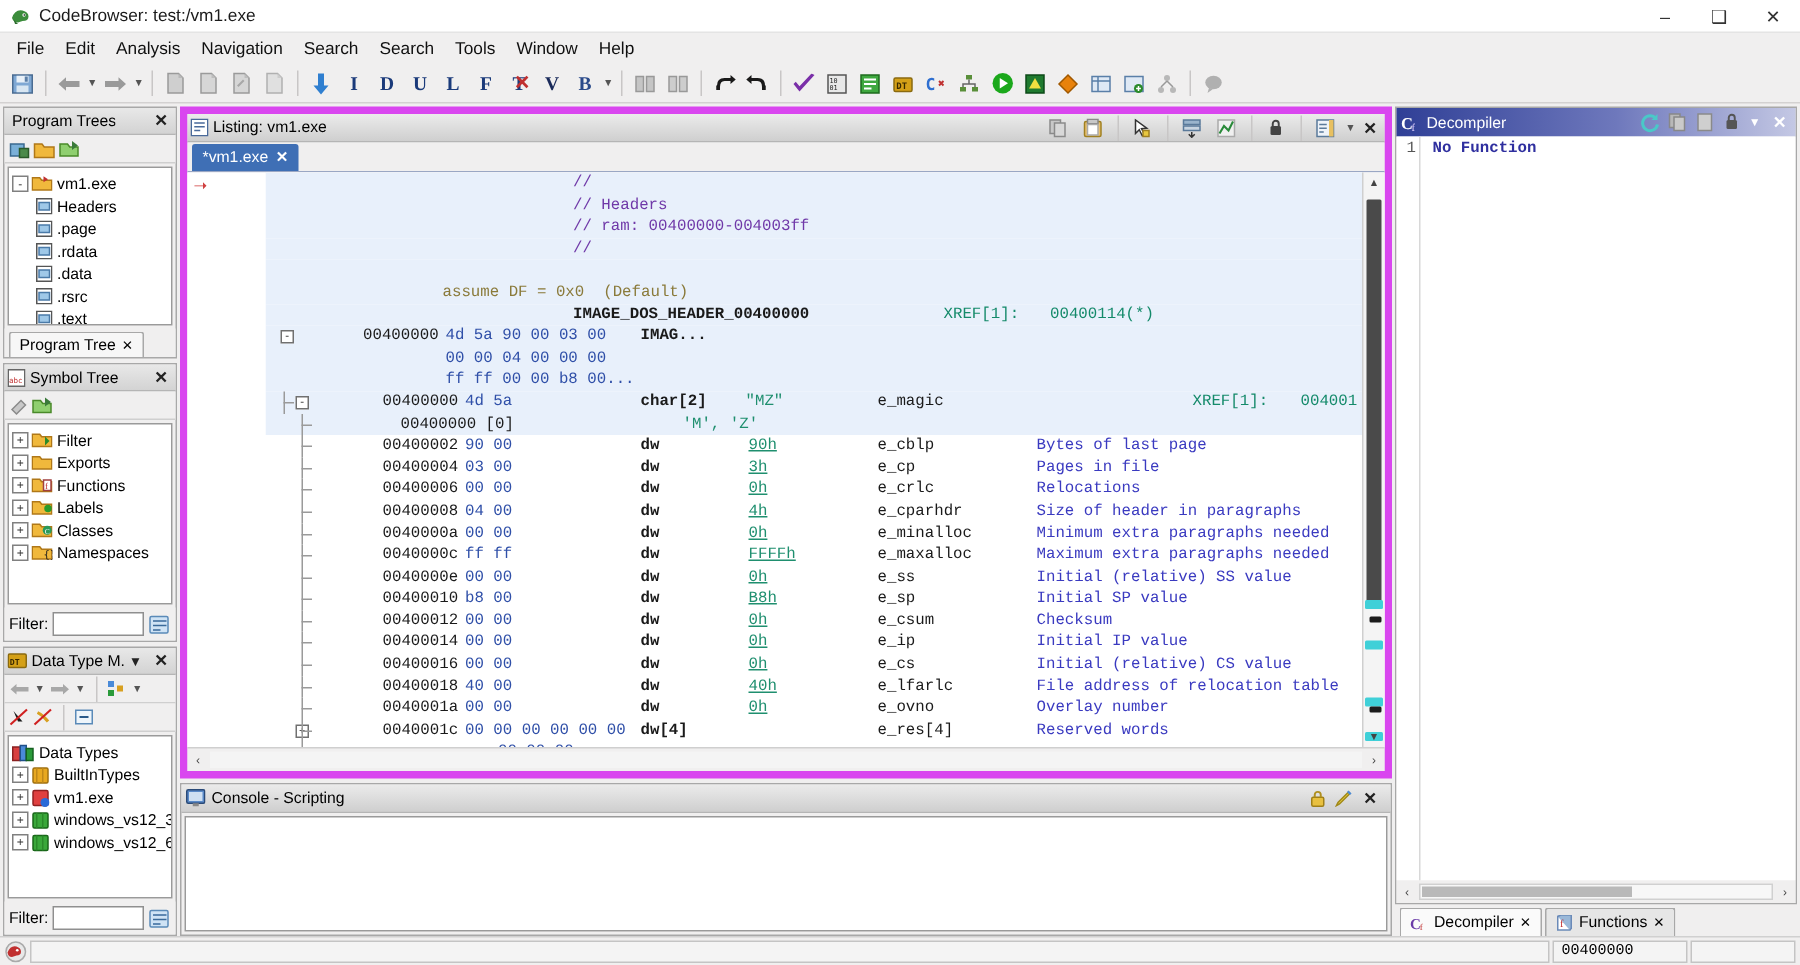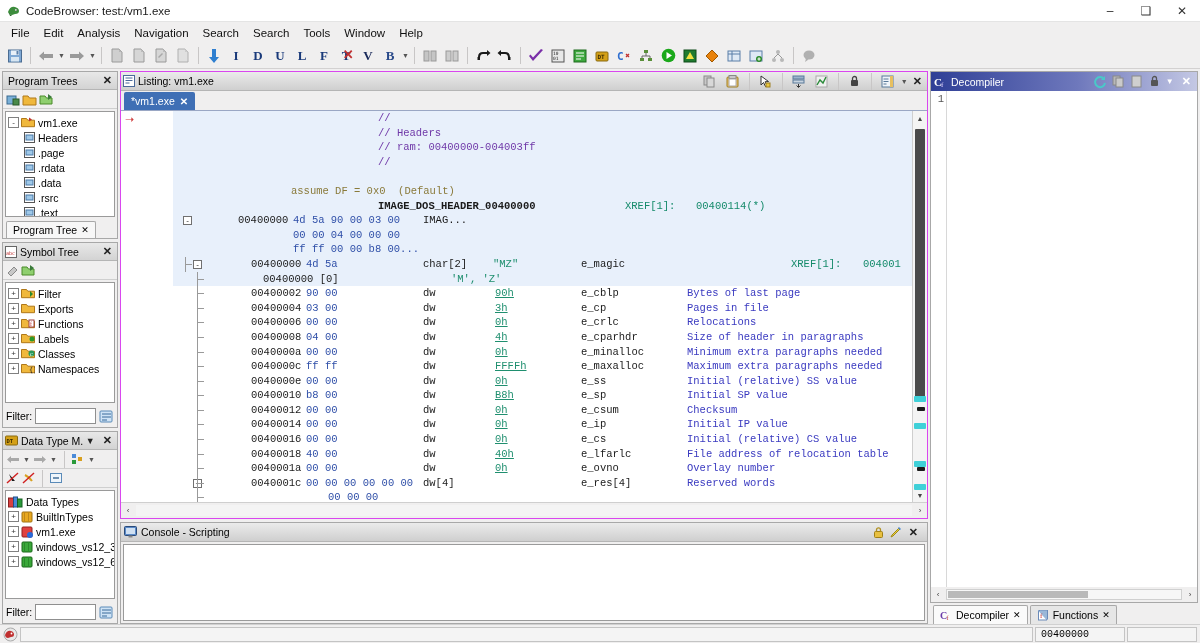--- a/index.html
+++ b/index.html
@@ -79,21 +79,21 @@
   }
   .ptab.sel { background:#f7f7f7; }
 
   .filterbar { height:22px; flex:0 0 22px; display:flex; align-items:center; gap:3px; padding:0 3px; background:#f0efef; }
   .filterbar label { font-size:10.5px; }
   .finput { flex:1 1 auto; height:16px; border:1px solid #8f8f8f; background:#fff; }
 
   
   .centercol { flex: 1 1 auto; display:flex; flex-direction:column; gap:3px; min-width:0; }
   .listing-panel { flex: 1 1 auto; display:flex; flex-direction:column; min-height:0;
-                   border:1px solid #d946ef; background:#f0efef; }
+                   border:5px solid #d946ef; background:#f0efef; }
   .listing-hdr {
     height:19px; flex:0 0 19px; display:flex; align-items:center; padding:0 2px;
     background: linear-gradient(to bottom,#ebebeb,#cfcfcf); border-bottom:1px solid #b5b5b5;
     font-size:10.5px;
   }
   .listing-tabrow { height:20px; flex:0 0 20px; display:flex; align-items:flex-end;
                     background:#f0efef; border-bottom:1px solid #9aa7c4; padding-left:3px; }
   .ltab { height:18px; display:flex; align-items:center; gap:5px; padding:0 7px;
           background:#3f6fb5; color:#fff; font-size:10.5px; border-radius:2px 2px 0 0; }
   .ltab .lx { font-weight:bold; font-size:10px; }
@@ -104,21 +104,21 @@
   .lcode {
     flex:1 1 auto; overflow:hidden; position:relative;
     font-family: "Liberation Mono","DejaVu Sans Mono", monospace;
     font-size: 10.5px; line-height: 14.6px; white-space:pre; background:#fff;
   }
   .lrow { height:14.6px; position:relative; }
   .lrow.hl { background:#e8f0fb; }
   .tok { }
   .c-addr { color:#1a1a1a; }
   .c-bytes { color:#2f4fa8; }
-  .c-mn { color:#1a1a1a; }
+  .c-mn { color:#1a1a1a;font-weight:bold; }
   .c-val { color:#1f8f6f;text-decoration:underline; }
   .c-field { color:#1a1a1a; }
   .c-desc { color:#3a3ac0;margin-left:14px; }
   .c-label { color:#1a1a1a; font-weight:bold; }
   .c-xref { color:#148a6a; }
   .c-assume { color:#8a7a3a; }
   .c-str { color:#1f8f6f; }
   .c-plate { color:#6f38a8; }
 
   .expander { position:absolute; width:9px; height:9px; border:1px solid #707070;
@@ -894,20 +894,21 @@
                   <rect x="3" y="5" width="7" height="6" rx="1" fill="#555"></rect>
                   <path d="M4.5 5 v-1.5 a2 2 0 0 1 4 0 V5" stroke="#555" stroke-width="1.3" fill="none"></path>
                 </svg>
             </span>
             <span style="font-size:8px;">▼</span>
             <span class="px" style="color:#fff;">✕</span>
           </span>
         </div>
         <div class="decomp-body">
           <div class="dnum">1</div>
+          <div class="dtext">No Function</div>
         </div>
         <div class="decomp-hsrow">
           <div class="hs-arrow">‹</div>
           <div class="decomp-hs-track">
             <div class="decomp-hs-thumb"></div>
           </div>
           <div class="hs-arrow">›</div>
         </div>
       </div>
       <div class="decomp-tabs">

